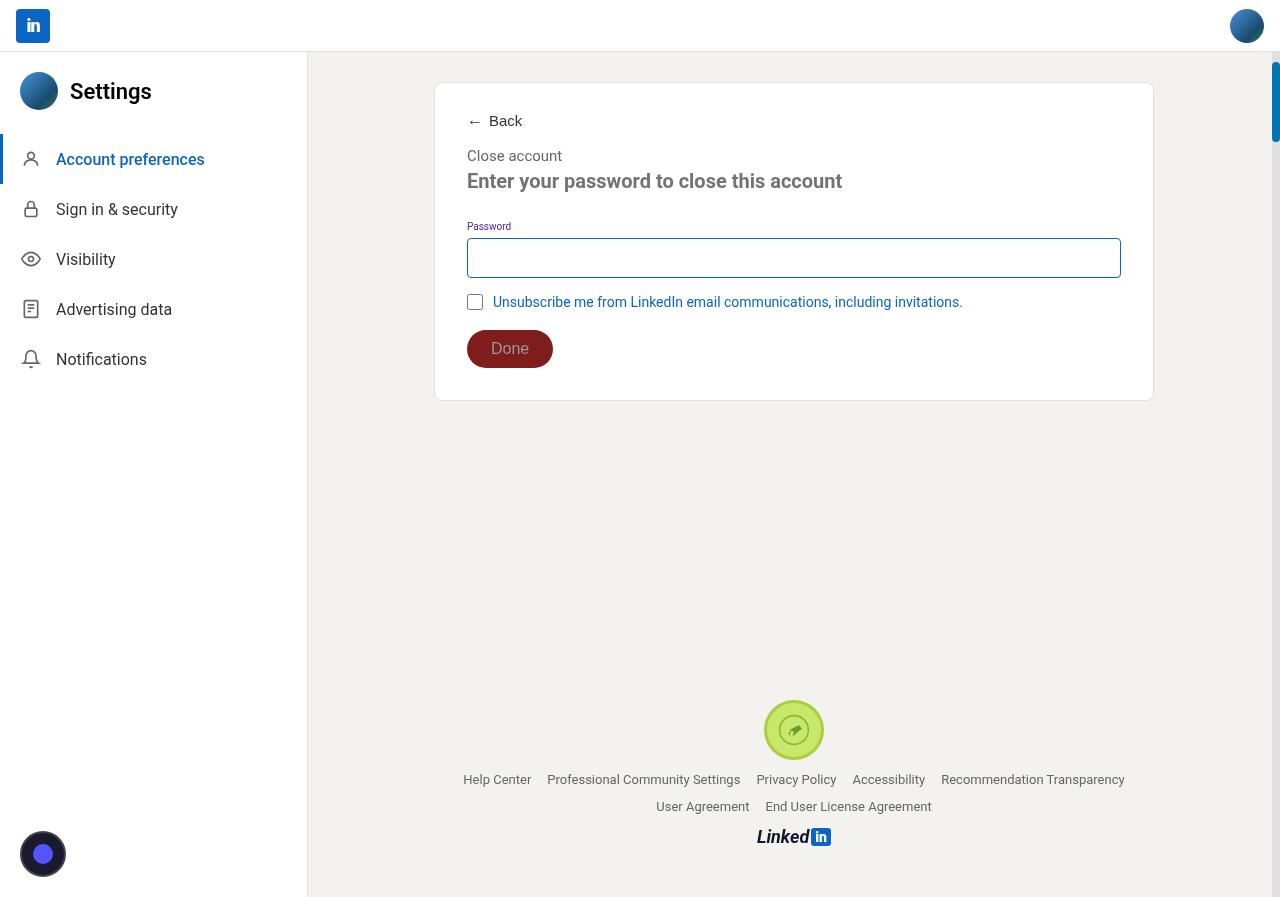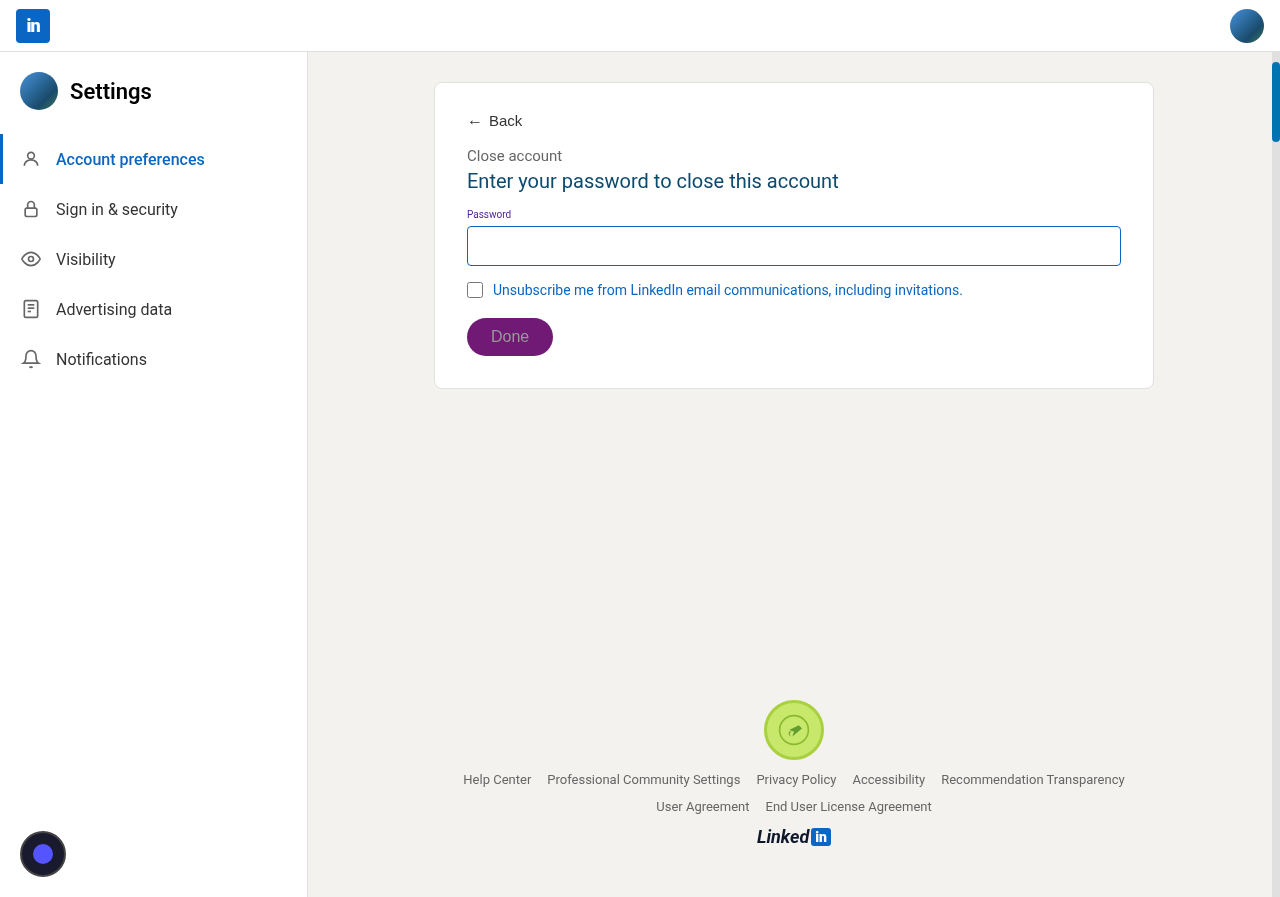--- a/index.html
+++ b/index.html
@@ -147,23 +147,23 @@
     .back-arrow {
       font-size: 16px;
     }
     .close-account-title {
       font-size: 15px;
       color: #666;
       margin-bottom: 4px;
     }
     .close-account-subtitle {
       font-size: 20px;
-      font-weight: 400;
-      color: #0c4a6e;
-      margin-bottom: 16px;
+      font-weight: 700;
+      color: #737373;
+      margin-bottom: 28px;
     }
     .form-group { margin-bottom: 16px; }
     .form-label {
       display: block;
       font-size: 10px;
       color: #4c1d95;
       margin-bottom: 6px;
     }
     .password-input {
       width: 100%;
@@ -187,21 +187,21 @@
       flex-shrink: 0;
       border: 1px solid #aaa;
       border-radius: 2px;
     }
     .checkbox-label {
       font-size: 14px;
       color: #0a66c2;
       cursor: pointer;
     }
     .done-btn {
-      background: #701a75;
+      background: #7f1d1d;
       color: #999;
       border: none;
       border-radius: 20px;
       padding: 10px 24px;
       font-size: 16px;
       cursor: not-allowed;
       font-weight: 500;
     }
 
     

